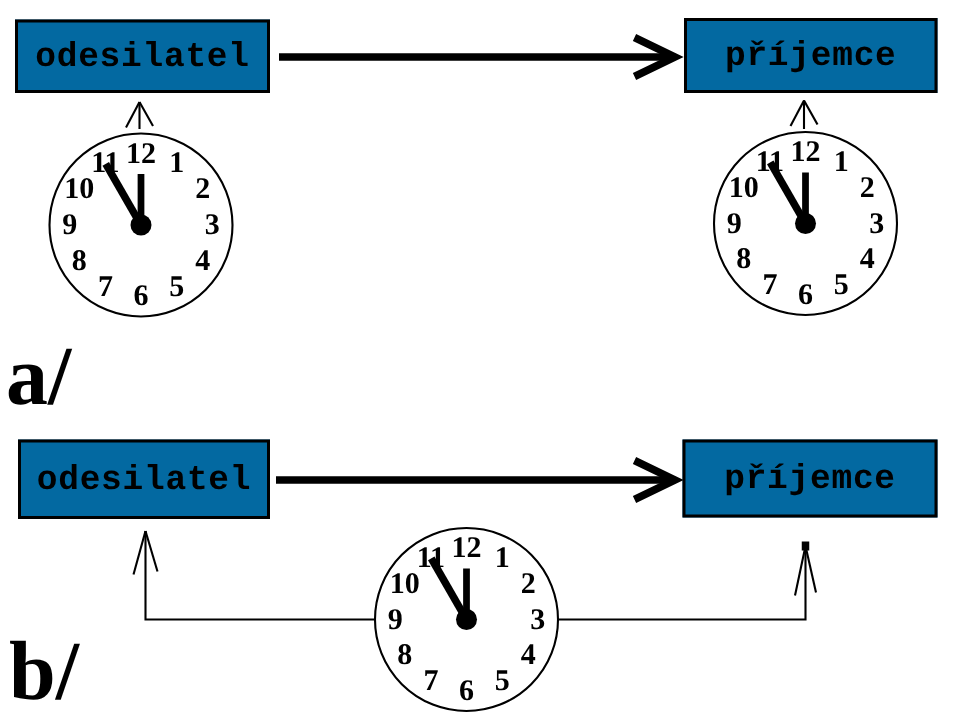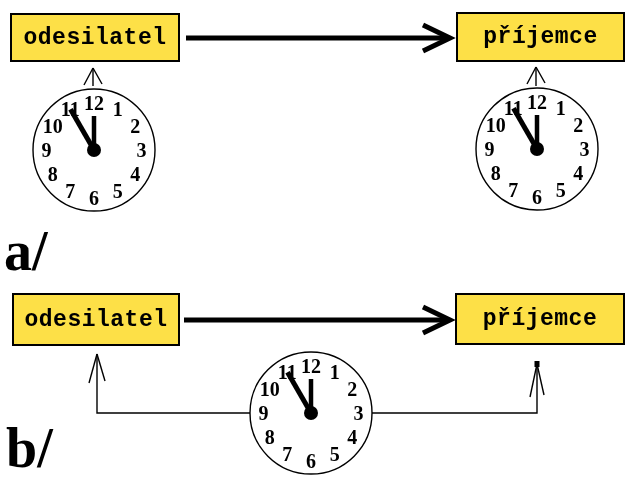--- a/index.html
+++ b/index.html
@@ -7,21 +7,21 @@
     position:relative;
     width:640px; height:480px;
     background:#ffffff;
     color:#000000;
     overflow:hidden;
     font-family:"Liberation Mono","DejaVu Sans Mono",monospace;
   }
   .node-box {
     position:absolute;
     border:2px solid currentColor;
-    background:#fde047;
+    background:#0369a1;
     display:flex; align-items:center; justify-content:center;
     box-sizing:border-box;
   }
   .node-box span {
     font-weight:bold;
     font-size:23px;
     letter-spacing:0.5px;
     white-space:nowrap;
   }
   .section-label {

